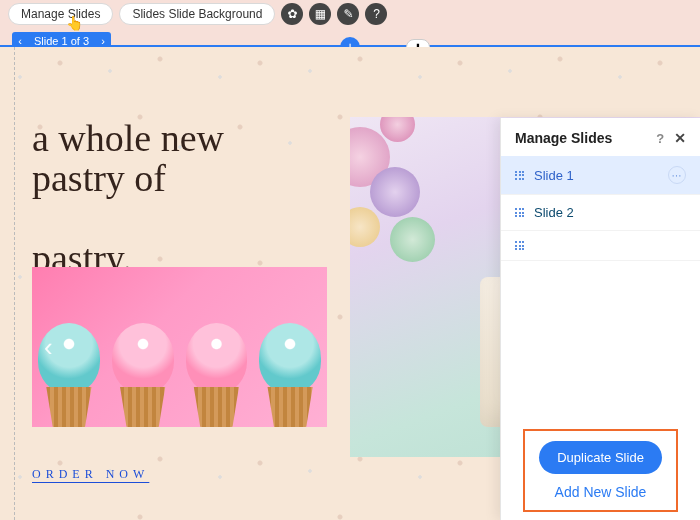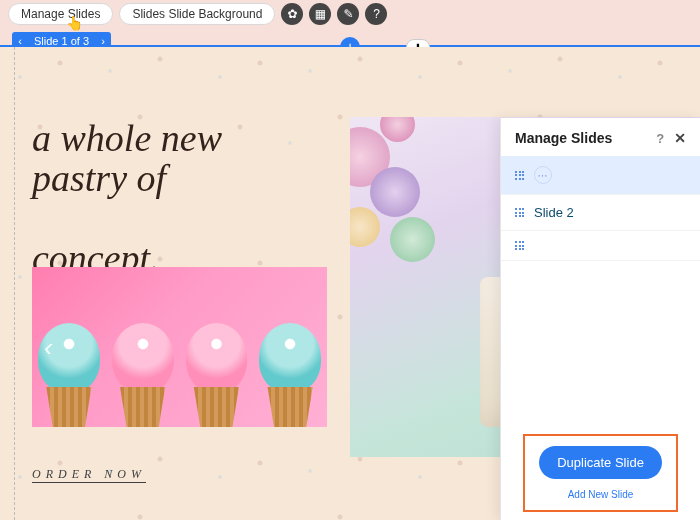--- a/index.html
+++ b/index.html
@@ -17,21 +17,21 @@
   .slide-nav { position: absolute; top: 32px; left: 12px; height: 18px; background: #2b7bf3; color: #fff; border-radius: 3px; display: flex; align-items: center; font-size: 11px; }
   .slide-nav .nav-arrow { width: 16px; height: 18px; display: flex; align-items: center; justify-content: center; cursor: pointer; }
   .slide-nav .nav-label { padding: 0 6px; text-decoration: underline; }
 
   
   .canvas-frame { position: absolute; top: 45px; left: 0; right: 0; bottom: 0; border-top: 2px solid #2b7bf3; }
   .canvas-add { position: absolute; top: -10px; left: 50%; transform: translateX(-50%); width: 20px; height: 20px; border-radius: 50%; background: #2b7bf3; color: #fff; display: flex; align-items: center; justify-content: center; font-size: 14px; cursor: pointer; }
   .canvas-dl { position: absolute; top: -8px; left: calc(50% + 56px); width: 24px; height: 16px; border-radius: 8px; background: #fff; border: 1px solid #ccc; display: flex; align-items: center; justify-content: center; font-size: 10px; cursor: pointer; }
 
   
-  .canvas { position: absolute; top: 47px; left: 0; right: 0; bottom: 0; background: #f7e7d7; overflow: hidden; font-style: italic; }
+  .canvas { position: absolute; top: 47px; left: 0; right: 0; bottom: 0; background: #f7e7d7; overflow: hidden; }
   .canvas::before { content: ""; position: absolute; left: 14px; top: 0; bottom: 0; border-left: 1px dashed #bbb; }
   
   .confetti { position: absolute; inset: 0;
     background:
       radial-gradient(circle at 10% 15%, #ddd 1.5px, transparent 2px),
       radial-gradient(circle at 30% 8%, #e6cdbd 2px, transparent 3px),
       radial-gradient(circle at 55% 12%, #ddd 1.5px, transparent 2px),
       radial-gradient(circle at 80% 6%, #e6cdbd 2px, transparent 3px),
       radial-gradient(circle at 20% 40%, #e6cdbd 2px, transparent 3px),
       radial-gradient(circle at 45% 48%, #ddd 1.5px, transparent 2px),
@@ -58,40 +58,40 @@
   .tier.bottom { background: linear-gradient(#f7efe4,#eadfcb); left: 0; right: 0; bottom: 0; height: 150px; }
   .tier.top { background: linear-gradient(#f8f0e6,#ece2d0); left: 40px; right: 40px; bottom: 130px; height: 110px; }
   .flowers { position: absolute; top: -10px; left: -40px; width: 180px; height: 200px; }
   .bloom { position: absolute; border-radius: 50%; }
   .b1 { width: 60px; height: 60px; background: radial-gradient(#f5d2e2,#d993bd); top: 20px; left: 20px; }
   .b2 { width: 50px; height: 50px; background: radial-gradient(#e3d1ee,#a889c9); top: 60px; left: 60px; }
   .b3 { width: 40px; height: 40px; background: radial-gradient(#f7e5c6,#e8c784); top: 100px; left: 30px; }
   .b4 { width: 45px; height: 45px; background: radial-gradient(#d2e9d7,#8fc8a3); top: 110px; left: 80px; }
   .b5 { width: 35px; height: 35px; background: radial-gradient(#f3cfe0,#d67fae); top: 0; left: 70px; }
 
-  .order-link { position: absolute; top: 420px; left: 32px; font-family: Georgia, serif; font-size: 12px; letter-spacing: 5px; color: #404040; text-decoration: underline; text-underline-offset: 4px; text-transform: uppercase; cursor: pointer; }
+  .order-link { position: absolute; top: 420px; left: 32px; font-family: Georgia, serif; font-size: 12px; letter-spacing: 5px; color: #1d4ed8; text-decoration: underline; text-underline-offset: 4px; text-transform: uppercase; cursor: pointer; }
 
   
   .panel { position: absolute; top: 118px; right: 0; width: 200px; bottom: 0; background: #fff; border-left: 1px solid #e5e5e5; box-shadow: -4px 0 12px rgba(0,0,0,0.08); display: flex; flex-direction: column; }
   .panel-head { display: flex; align-items: center; padding: 12px 14px 10px; font-size: 14px; font-weight: 700; color: #222; }
   .panel-head .spacer { flex: 1; }
   .panel-head .qmark { color: #888; margin-right: 10px; cursor: pointer; font-size: 13px; }
   .panel-head .close { color: #444; cursor: pointer; font-size: 14px; }
   .slide-list { flex: 0 0 auto; }
   .slide-row { display: flex; align-items: center; padding: 10px 14px; font-size: 13px; color: #0c4a6e; cursor: pointer; border-bottom: 1px solid #f2f2f2; }
   .slide-row.selected { background: #e2edff; color: #2f62c9; }
   .drag-icon { width: 9px; height: 9px; margin-right: 10px; display: inline-grid; grid-template-columns: repeat(3,2px); grid-template-rows: repeat(3,2px); gap: 1.5px; }
   .drag-icon i { background: #5a8de0; width: 2px; height: 2px; display: block; }
   .slide-row .row-label { flex: 1; }
   .row-more { width: 18px; height: 18px; border: 1px solid #c9d9f5; border-radius: 50%; display: flex; align-items: center; justify-content: center; color: #6a93dd; font-size: 10px; letter-spacing: 1px; cursor: pointer; }
 
   .panel-footer { margin-top: auto; padding: 18px 0 8px; display: flex; flex-direction: column; align-items: center; gap: 12px; }
   .highlight-box { border: 2px solid #f06a2b; padding: 10px 14px 10px; display: flex; flex-direction: column; align-items: center; gap: 10px; }
   .btn-primary { background: #2b7bf3; color: #fff; border: none; border-radius: 18px; padding: 9px 18px; font-size: 13px; cursor: pointer; }
-  .btn-link { background: none; border: none; color: #2b7bf3; font-size: 10px; cursor: pointer; }
+  .btn-link { background: none; border: none; color: #2b7bf3; font-size: 14px; cursor: pointer; }
 </style>
 </head>
 <body>
 
 <div class="toolbar">
   <button class="pill-btn">Manage Slides</button>
   <button class="pill-btn">Slides Slide Background</button>
   <button class="round-btn">
       <span>✿</span>
     </button>
@@ -126,21 +126,21 @@
     </div>
 </div>
 
 <div class="canvas">
   <div class="confetti"></div>
 
   <div class="headline">
     <span>a whole new</span><br>
     <span>pastry of</span><br>
     <br>
-    <span>concept.</span>
+    <span>pastry.</span>
   </div>
 
   <div class="photo-left">
     <div class="cupcake-row">
       <div class="cupcake">
           <div class="swirl teal"></div>
           <div class="cup"></div>
         </div>
       <div class="cupcake">
           <div class="swirl pink"></div>
@@ -189,20 +189,21 @@
           <i></i>
           <i></i>
           <i></i>
           <i></i>
           <i></i>
           <i></i>
           <i></i>
           <i></i>
           <i></i>
         </span>
+      <span class="row-label">Slide 1</span>
       <span class="row-more">
           <span>⋯</span>
         </span>
     </div>
     <div class="slide-row">
       <span class="drag-icon">
           <i></i>
           <i></i>
           <i></i>
           <i></i>

